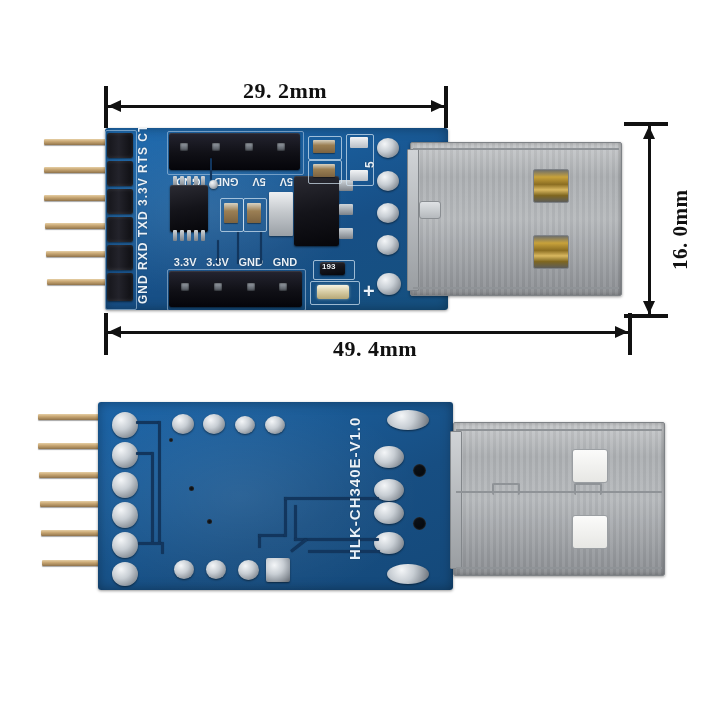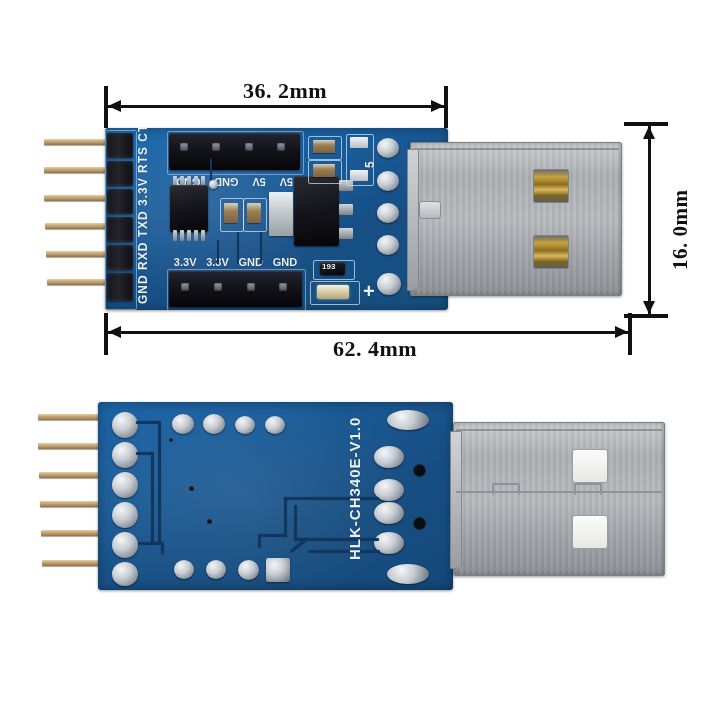--- a/index.html
+++ b/index.html
@@ -101,39 +101,39 @@
 <body style="background: rgb(255, 255, 255);">
 
 <div class="stage">
 
   <div>
     <div class="dim-tick" style="left:104px;top:86px;width:4px;height:42px;"></div>
     <div class="dim-tick" style="left:444px;top:86px;width:4px;height:42px;"></div>
     <div class="dim-line" style="left:108px;top:105px;width:336px;height:3px;"></div>
     <div class="arrow arrow-l" style="left:108px;top:100px;"></div>
     <div class="arrow arrow-r" style="left:431px;top:100px;"></div>
-    <div class="dim-label" style="left:243px;top:78px;font-size:22px;">36. 2mm</div>
+    <div class="dim-label" style="left:243px;top:78px;font-size:22px;">29. 2mm</div>
   </div>
 
   <div>
     <div class="dim-tick-h" style="left:624px;top:122px;width:44px;height:4px;"></div>
     <div class="dim-tick-h" style="left:624px;top:314px;width:44px;height:4px;"></div>
     <div class="dim-line" style="left:648px;top:126px;width:3px;height:188px;"></div>
     <div class="arrow arrow-u" style="left:643px;top:126px;"></div>
     <div class="arrow arrow-d" style="left:643px;top:301px;"></div>
     <div class="dim-label rot90" style="left:668px;top:270px;font-size:21px;">16. 0mm</div>
   </div>
 
   <div>
     <div class="dim-tick" style="left:104px;top:313px;width:4px;height:42px;"></div>
     <div class="dim-tick" style="left:628px;top:313px;width:4px;height:42px;"></div>
     <div class="dim-line" style="left:108px;top:331px;width:520px;height:3px;"></div>
     <div class="arrow arrow-l" style="left:108px;top:326px;"></div>
     <div class="arrow arrow-r" style="left:615px;top:326px;"></div>
-    <div class="dim-label" style="left:333px;top:336px;font-size:22px;">62. 4mm</div>
+    <div class="dim-label" style="left:333px;top:336px;font-size:22px;">49. 4mm</div>
   </div>
 
   <div>
     <div class="pin" style="left:44px;top:139px;width:76px;"></div>
     <div class="pin" style="left:44px;top:167px;width:76px;"></div>
     <div class="pin" style="left:44px;top:195px;width:76px;"></div>
     <div class="pin" style="left:45px;top:223px;width:75px;"></div>
     <div class="pin" style="left:46px;top:251px;width:74px;"></div>
     <div class="pin" style="left:47px;top:279px;width:73px;"></div>
   </div>

